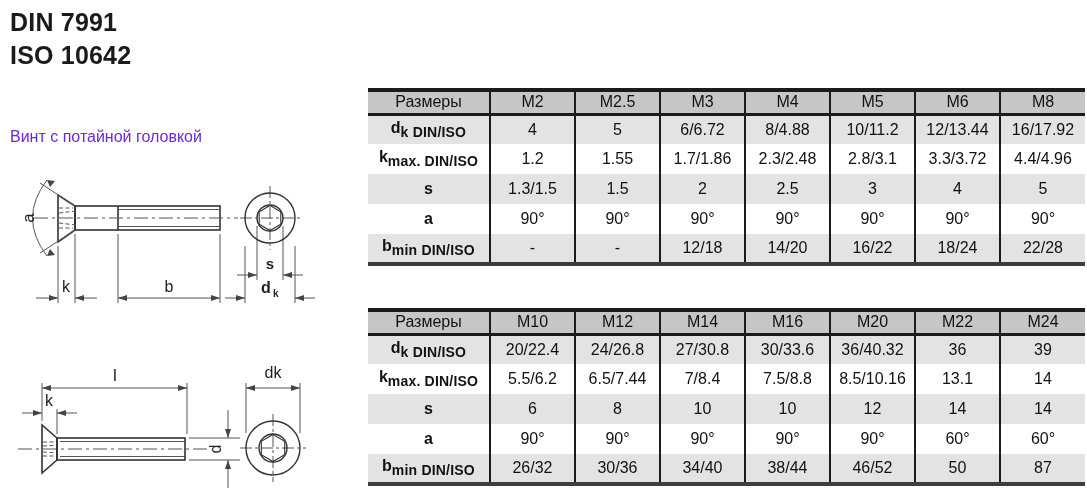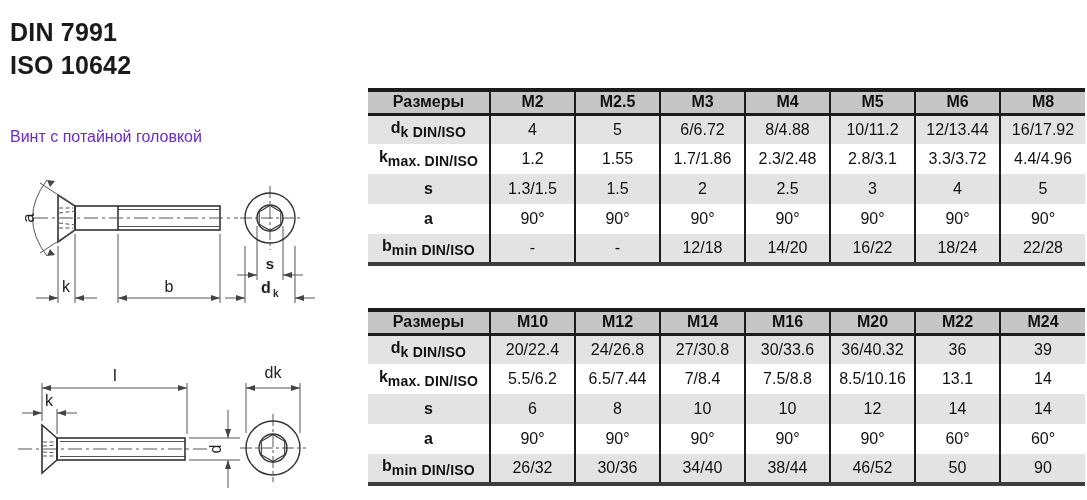--- a/index.html
+++ b/index.html
@@ -3,29 +3,29 @@
 <meta charset="utf-8">
 <style>
   :root{
     --header-bg:#c6c6c6; --row-alt:#e3e3e3; --border:#1b1b1b;
     --bottom:#3d3d3d; --ink:#1a1a1a; --line:#4a4a4a;
   }
   *{box-sizing:border-box; margin:0; padding:0;}
   body{background:#fff; font-family:"Liberation Sans",sans-serif;}
   .page{position:relative; width:1087px; height:500px; background:#fff; overflow:hidden;}
 
-  .titleblock{position:absolute; left:10px; top:16px; color:var(--ink);}
+  .titleblock{position:absolute; left:10px; top:6px; color:var(--ink);}
   .titleblock .std{font-size:25px; font-weight:bold; line-height:1.32; letter-spacing:.2px;}
   .subtitle{position:absolute; left:10px; top:84px; font-size:16px; color:#6d28d9;margin-top:44px;}
 
   .dim-table{position:absolute; left:368px; width:717px; border-collapse:collapse; table-layout:fixed;
              font-size:16px; color:#111; text-align:center;}
   #table1{top:88px;} #table2{top:308px;}
   .dim-table col.c0{width:122px;} .dim-table col.cn{width:85px;}
-  .dim-table th{background:var(--header-bg); font-weight:bold; height:24px;
+  .dim-table th{background:var(--header-bg); font-weight:normal; height:24px;
       border-top:4px solid var(--border); border-bottom:3px solid var(--border); padding:0;}
   .dim-table td{height:30px; padding:0;}
   .dim-table th + th, .dim-table td + td{border-left:2px solid var(--border);}
   .dim-table tbody tr:nth-child(odd) td{background:var(--row-alt);}
   .dim-table tbody tr:last-child td{border-bottom:4px solid var(--bottom);margin-top:12px;}
   .dim-table td.lbl span{font-weight:600; font-size:16px;}
   .dim-table td.lbl sub{font-weight:700; font-size:14px; letter-spacing:.2px;}
 
   svg text{font-family:"Liberation Sans",sans-serif; fill:#222;}
   .drawing{position:absolute; left:0;}
@@ -322,18 +322,18 @@
           <td>60°</td>
         </tr>
         <tr>
           <td class="lbl"><span>b</span><sub>min DIN/ISO</sub></td>
           <td>26/32</td>
           <td>30/36</td>
           <td>34/40</td>
           <td>38/44</td>
           <td>46/52</td>
           <td>50</td>
-          <td>90</td>
+          <td>87</td>
         </tr>
       </tbody>
     </table>
 
 </div>
 
 </body></html>

